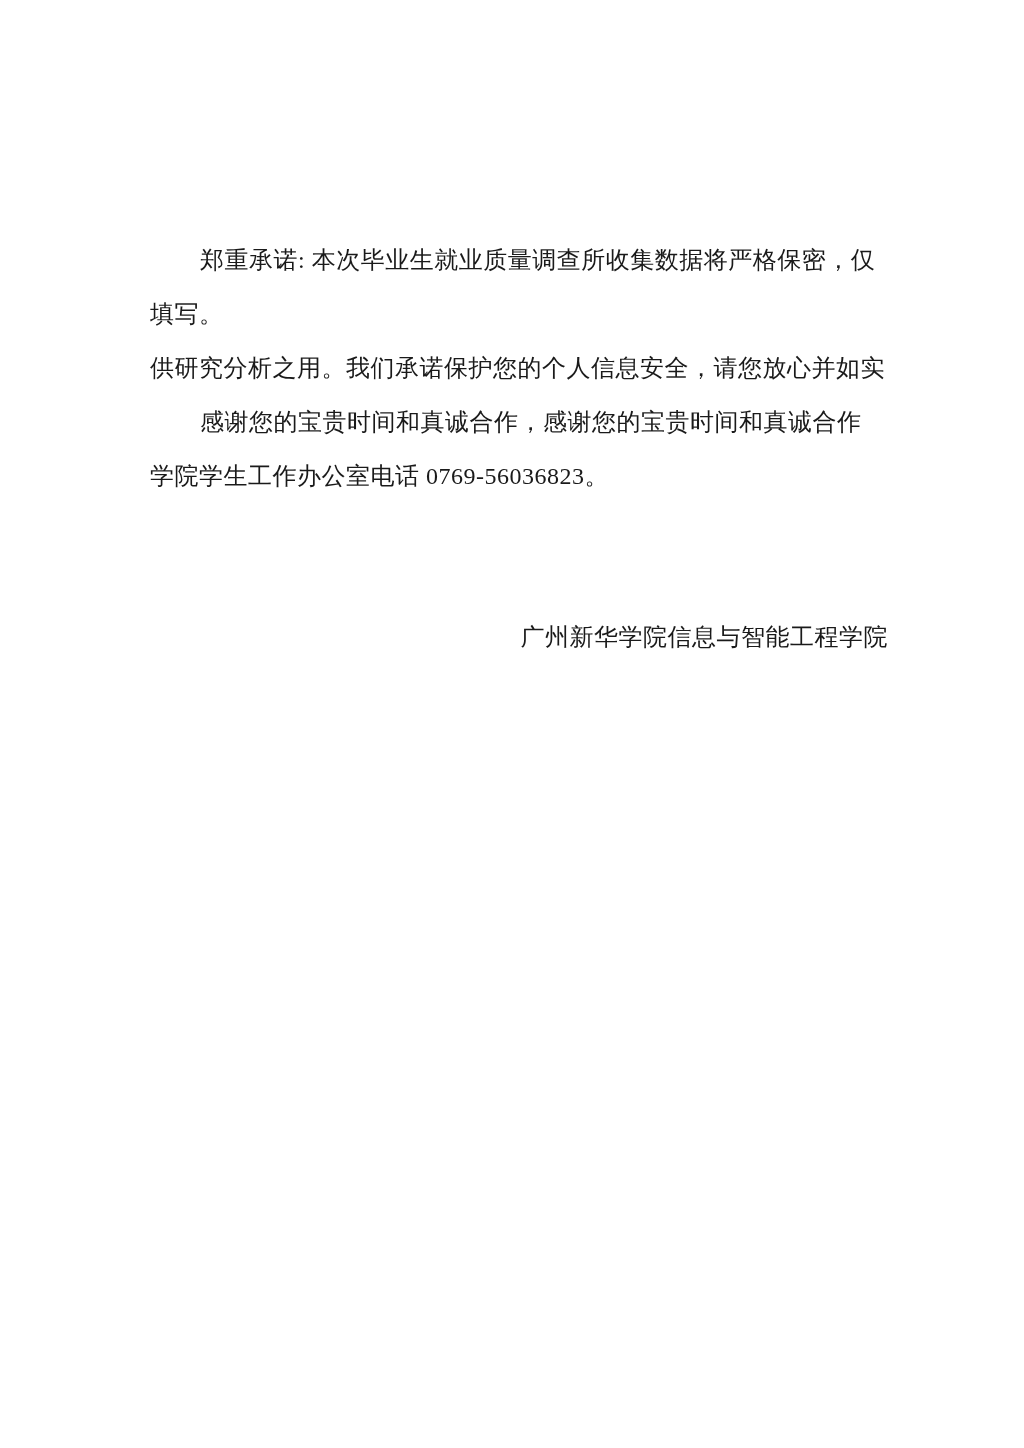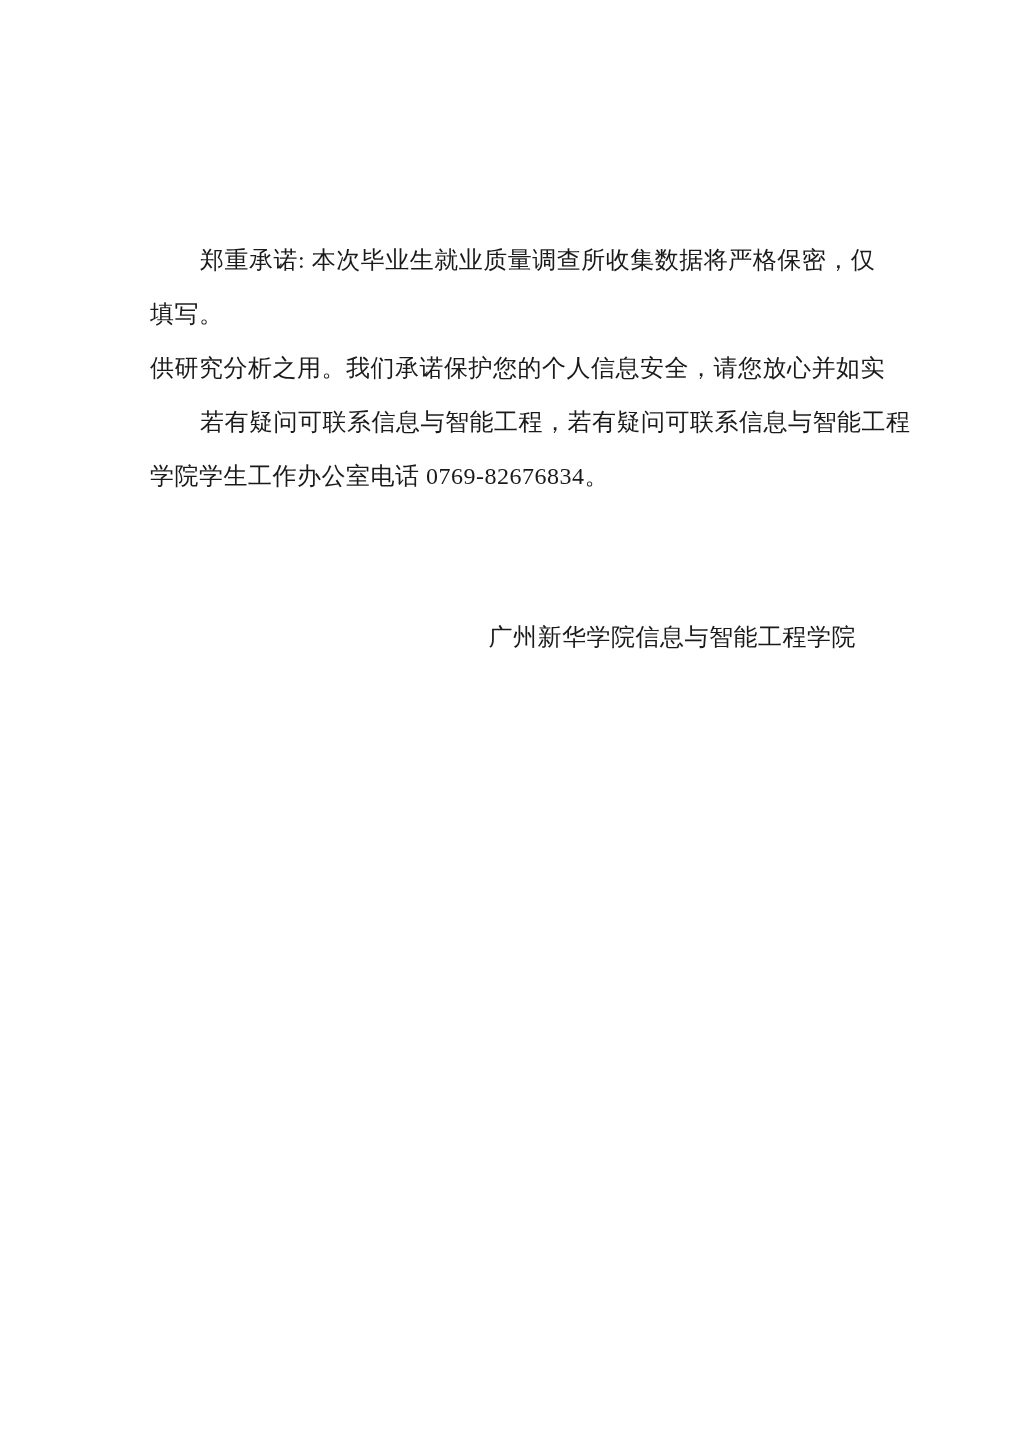--- a/index.html
+++ b/index.html
@@ -32,42 +32,42 @@
     line-height: 54px;
     letter-spacing: 0.5px;
     white-space: nowrap;
   }
   .first-line {
     text-indent: 50px;
   }
   .signature-block {
     position: absolute;
     top: 609px;
-    right: 168px;
+    right: 136px;
   }
   .signature-block .text-line {
     line-height: 57px;
   }
 </style>
 </head>
 <body>
 
 <div class="page">
 
   <div class="document-body">
 
     <p class="para">
       <span class="text-line first-line">郑重承诺: 本次毕业生就业质量调查所收集数据将严格保密，仅</span>
       <span class="text-line">填写。</span>
       <span class="text-line">供研究分析之用。我们承诺保护您的个人信息安全，请您放心并如实</span>
     </p>
 
     <p class="para">
-      <span class="text-line first-line">若有疑问可联系信息与智能工程，若有疑问可联系信息与智能工程</span>
-      <span class="text-line">学院学生工作办公室电话 0769-82676834。</span>
+      <span class="text-line first-line">感谢您的宝贵时间和真诚合作，感谢您的宝贵时间和真诚合作</span>
+      <span class="text-line">学院学生工作办公室电话 0769-56036823。</span>
     </p>
 
   </div>
 
   <div class="signature-block">
     <span class="text-line">广州新华学院信息与智能工程学院</span>
   </div>
 
 </div>
 

